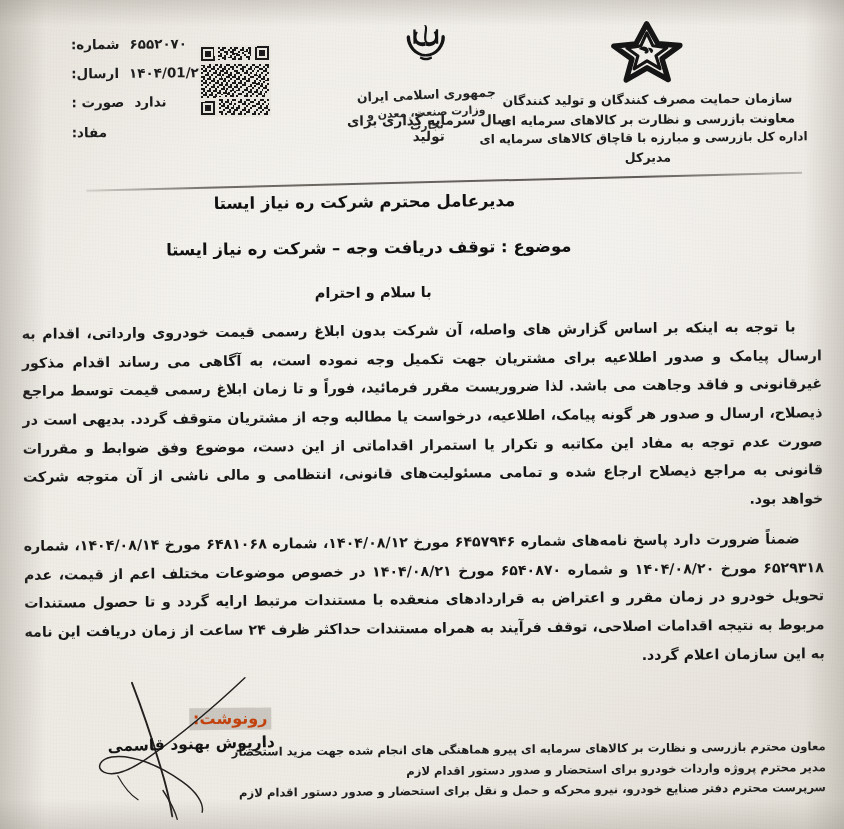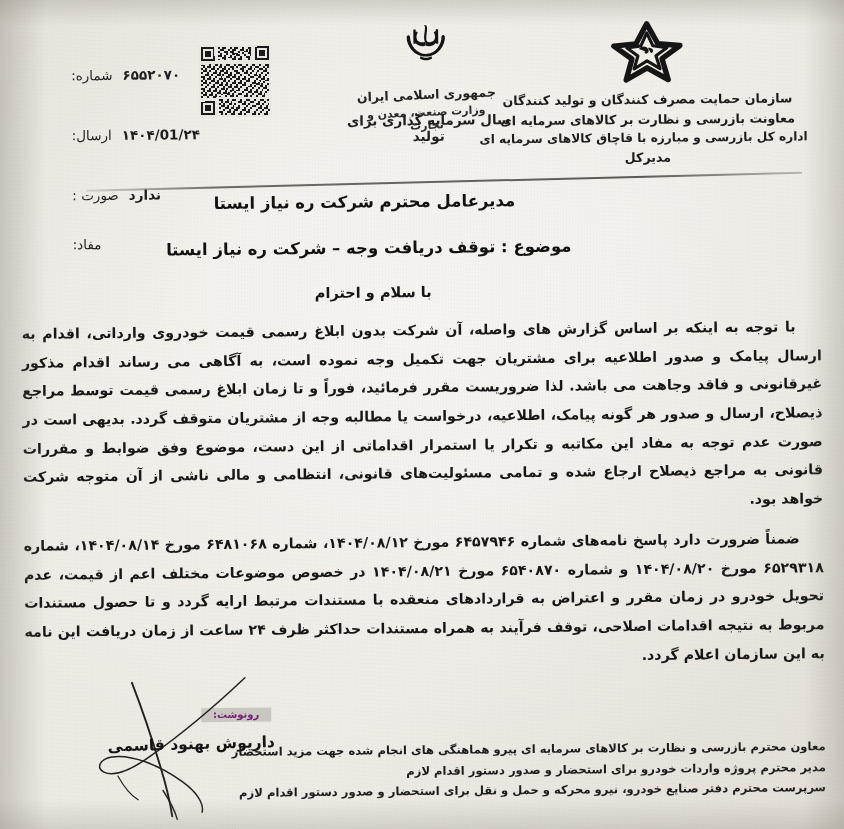--- a/index.html
+++ b/index.html
@@ -76,22 +76,22 @@
     letter-spacing: .2px;
   }
   .hdr-row {
     display: flex;
     justify-content: flex-end;
     align-items: baseline;
     gap: 10px;
     margin-bottom: 15px;
     white-space: nowrap;
   }
-  .hdr-label { font-weight: 400; }
-  .hdr-value { font-weight: 700; margin-top: 31px; }
+  .hdr-label { font-weight: 700; }
+  .hdr-value { font-weight: 700; }
 
   .qr {
     position: absolute;
     left: 202px;
     top: 42px;
     width: 72px;
     height: 74px;
   }
 
   .emblem-block {
@@ -210,25 +210,25 @@
   .para.p2 {
     margin-top: 11px;
     text-indent: 24px;
   }
 
   
   .copy-label {
     position: absolute;
     right: 576px;
     top: 706px;
-    font-size: 10px;
-    font-weight: 700;
-    color: #701a75;
+    font-size: 16px;
+    font-weight: 700;
+    color: #c2410c;
     background: rgba(155,150,142,.42);
-    padding: 1px 12px 2px;
+    padding: 1px 4px 2px;
   }
   .copy-list {
     position: absolute;
     right: 22px;
     top: 740px;
     width: 556px;
     direction: rtl;
     text-align: right;
   }
   .copy-item {

